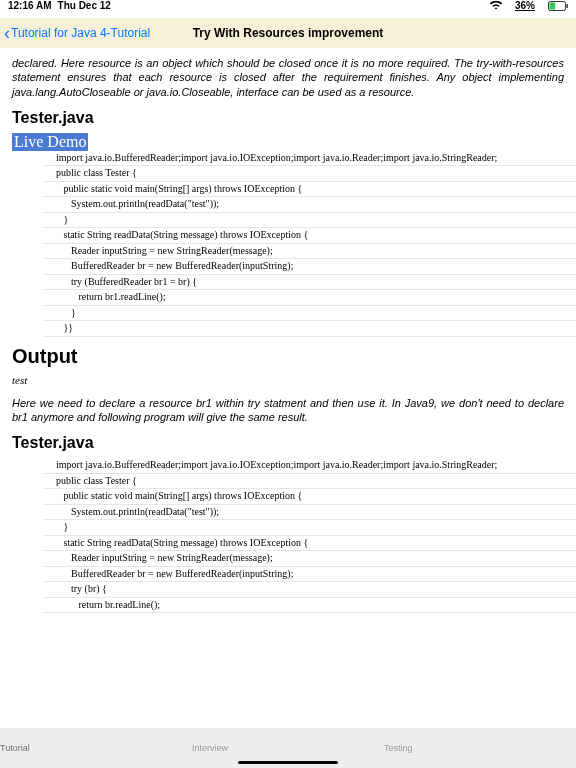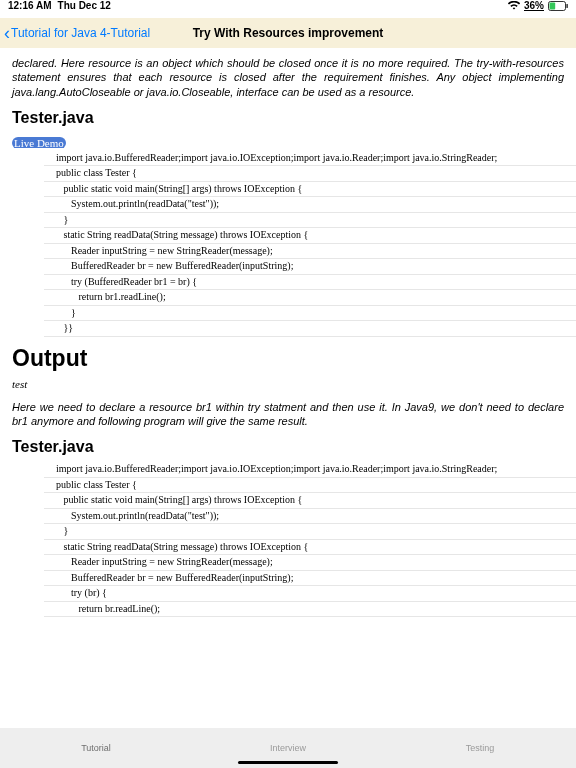--- a/index.html
+++ b/index.html
@@ -15,21 +15,21 @@
     height: 18px;
     display: flex;
     justify-content: space-between;
     align-items: flex-start;
     padding: 0 8px;
     font-size: 10px;
     font-weight: 600;
     color: #000;
   }
   .status-left { display: flex; gap: 6px; align-items: center; }
-  .status-right { display: flex; gap: 4px; align-items: center; text-decoration: underline; }
+  .status-right { display: flex; gap: 13px; align-items: center; text-decoration: underline; }
   .wifi-icon svg, .battery-icon svg { display: block; }
   .nav-bar {
     height: 30px;
     background: #f7f0d9;
     display: flex;
     align-items: center;
     position: relative;
     border-bottom: 0;
   }
   .back-btn {
@@ -62,33 +62,31 @@
     margin-top: 8px;
     margin-bottom: 10px;
     font-style: italic;
   }
   .heading {
     font-size: 16px;
     font-weight: 700;
     margin: 4px 0 6px 0;
   }
   .subheading {
-    font-size: 23px;
+    font-size: 20px;
     font-weight: 700;
     margin: 8px 0 4px 0;
   }
   .live-demo {
     display: inline-block;
     background: #4a7ad4;
     color: #fff;
-    font-size: 11px;
+    font-size: 16px;
     padding: 0 2px;
-    text-decoration: underline;
     font-family: "Times New Roman", serif;
-    border-radius: 6px;
   }
   .code-block { margin: 0 -12px; }
   .code-line {
     font-family: "Times New Roman", serif;
     font-size: 10px;
     border-bottom: 1px solid #e6e6e6;
     padding: 1px 12px;
     white-space: pre;
     color: #000;
     line-height: 1.25;
@@ -105,21 +103,20 @@
     bottom: 0;
     left: 0;
     width: 100%;
     height: 40px;
     background: #eeeeee;
     display: flex;
     align-items: center;
   }
   .tab-item {
     flex: 1;
-    text-align: center;
     font-size: 9px;
     color: #9a9a9a;
   }
   .tab-item.active { color: #6f6f6f; }
   .home-indicator {
     position: absolute;
     bottom: 4px;
     left: 50%;
     transform: translateX(-50%);
     width: 100px;

